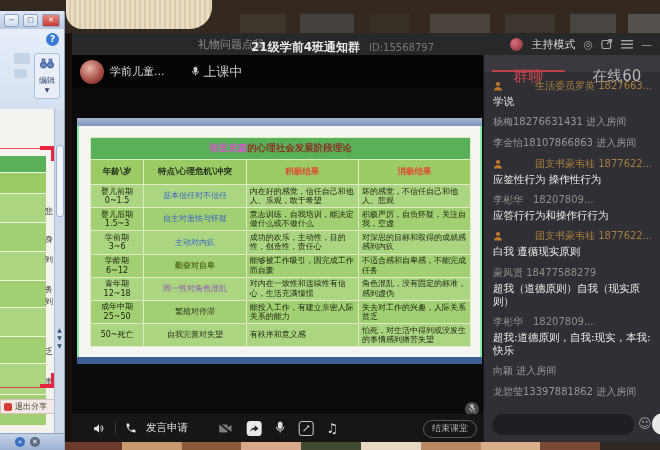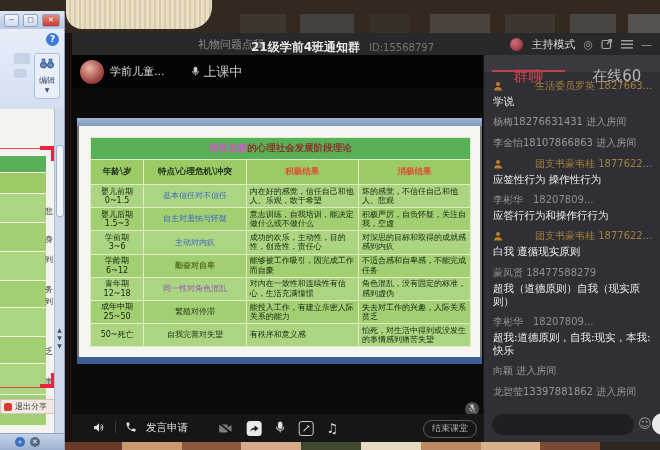--- a/index.html
+++ b/index.html
@@ -66,21 +66,21 @@
   .host-label{font-size:11px;color:#dcdcdc;font-family:Liberation Serif, serif;}
   .tic{color:#a5a5a8;font-size:11px;line-height:11px;}
   
   .mainc{position:absolute;left:0;top:22px;width:411px;height:301px;}
   .prow{position:absolute;left:0;top:0;width:411px;height:33px;background:#050505;display:flex;align-items:center;}
   .pavatar{width:24px;height:24px;border-radius:50%;margin-left:8px;
     background:radial-gradient(circle at 40% 35%,#e9b6a8,#a34a44 60%,#5e1f22);}
   .pname{font-size:11px;color:#dedede;margin-left:6px;}
   .pstatus{font-size:13px;color:#c9c9c9;margin-left:26px;display:flex;align-items:center;gap:4px;}
   .stage{position:absolute;left:0;top:33px;width:411px;height:326px;background:#0b0b0b;}
-  .captured{position:absolute;left:5px;top:30px;width:405px;height:246px;background:#737373;}
+  .captured{position:absolute;left:5px;top:30px;width:405px;height:246px;background:#86efac;}
   .cap-top{position:absolute;left:0;top:0;width:405px;height:8px;background:linear-gradient(#a3b6d4,#7e97bd);}
   .cap-page{position:absolute;left:2px;top:8px;width:401px;height:231px;background:#f6f5f1;}
   .cap-bottom{position:absolute;left:0;bottom:0;width:405px;height:7px;background:#3c5f94;}
   .stage-mute{position:absolute;left:393px;top:314px;width:14px;height:14px;border-radius:50%;
     background:#4a4a4a;display:flex;align-items:center;justify-content:center;}
   
   .slide-table{position:absolute;left:11px;top:11px;width:381px;height:210px;
     border-collapse:collapse;table-layout:fixed;border:1px solid #6fae4a;}
   .slide-table td,.slide-table th{border:1px solid #ddeec4;padding:1px 3px;vertical-align:middle;}
   .st-title{background:#58b158;text-align:center;font-size:9.5px;font-weight:bold;height:19px;}
@@ -93,21 +93,21 @@
   .c-age{font-size:8px;text-align:center;color:#15230e;line-height:1.2;}
   .c-conf{font-size:8px;text-align:center;line-height:1.2;}
   .conf-blue{color:#3a64c8;}
   .conf-green{color:#55731c;font-weight:bold;}
   .conf-purple{color:#9550bd;}
   .conf-dark{color:#23321a;}
   .c-txt{font-size:8px;color:#17250f;line-height:1.18;text-align:left;}
   
   .toolbar{position:absolute;left:0;top:359px;width:411px;height:28px;background:#161616;
     display:flex;align-items:center;}
-  .tb-left{display:flex;align-items:flex-start;margin-left:20px;gap:9px;font-family:Liberation Mono, monospace;}
+  .tb-left{display:flex;align-items:center;margin-left:20px;gap:9px;font-family:Liberation Mono, monospace;}
   .tb-div{width:1px;height:12px;background:#3c3c3c;}
   .tb-speak{font-size:10.5px;color:#e2e2e2;}
   .tb-center{position:absolute;left:50%;transform:translateX(-50%);display:flex;align-items:center;gap:13px;}
   .wbox{width:15px;height:15px;background:#e9e9e9;border-radius:3.5px;display:flex;align-items:center;justify-content:center;}
   .obox{width:15px;height:15px;border:1.3px solid #cfcfcf;border-radius:3px;display:flex;align-items:center;justify-content:center;box-sizing:border-box;}
   .music{font-size:13px;color:#dedede;line-height:13px;}
   .end-btn{position:absolute;right:6px;top:6px;width:52px;height:16px;border:1px solid #5c5c5c;
     border-radius:9px;font-size:9px;color:#b3b3b3;text-align:center;line-height:15px;background:transparent;}
   
   .sidebar{position:absolute;left:411px;top:22px;width:177px;height:387px;background:#302f35;border-left:1px solid #18181a;}

